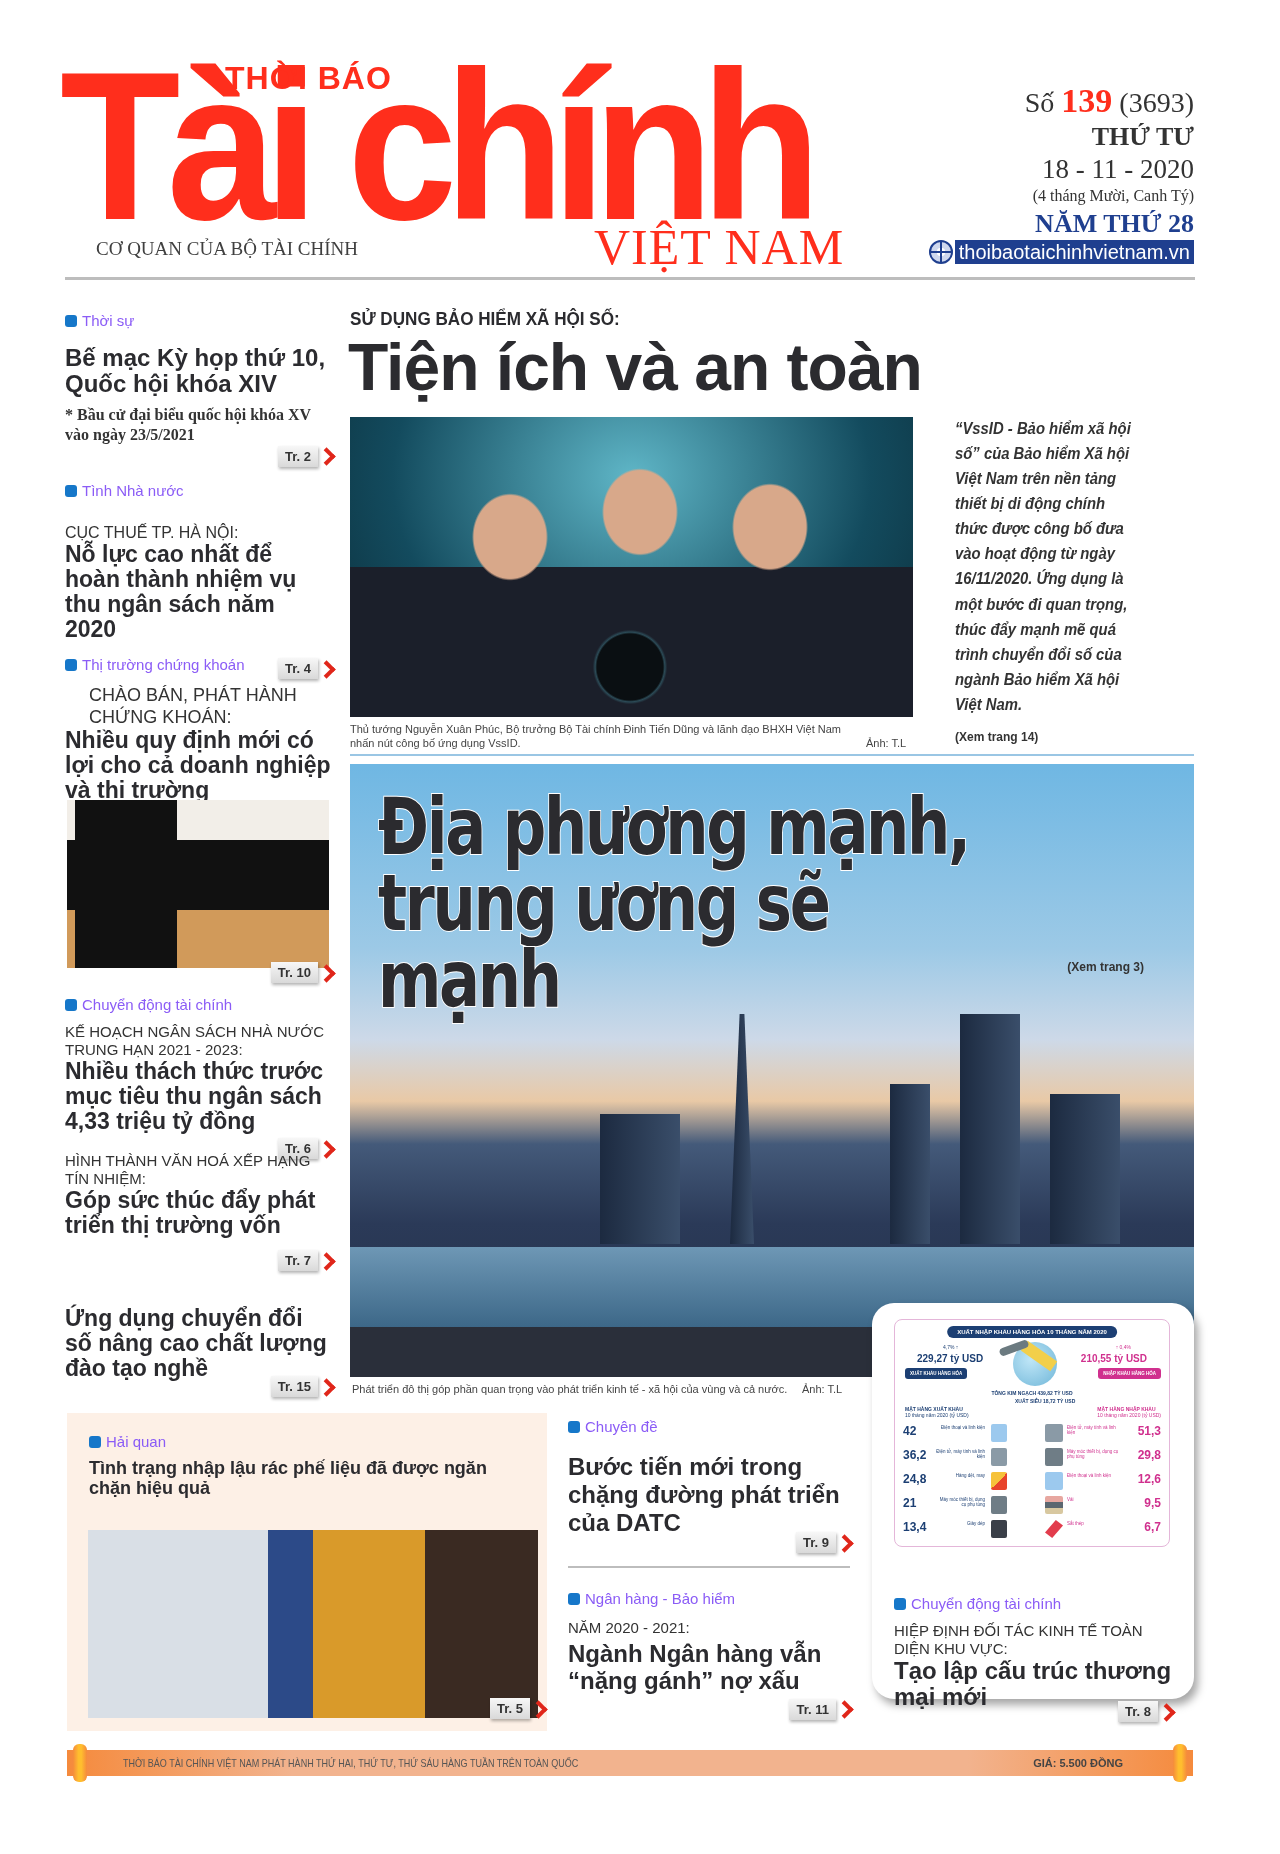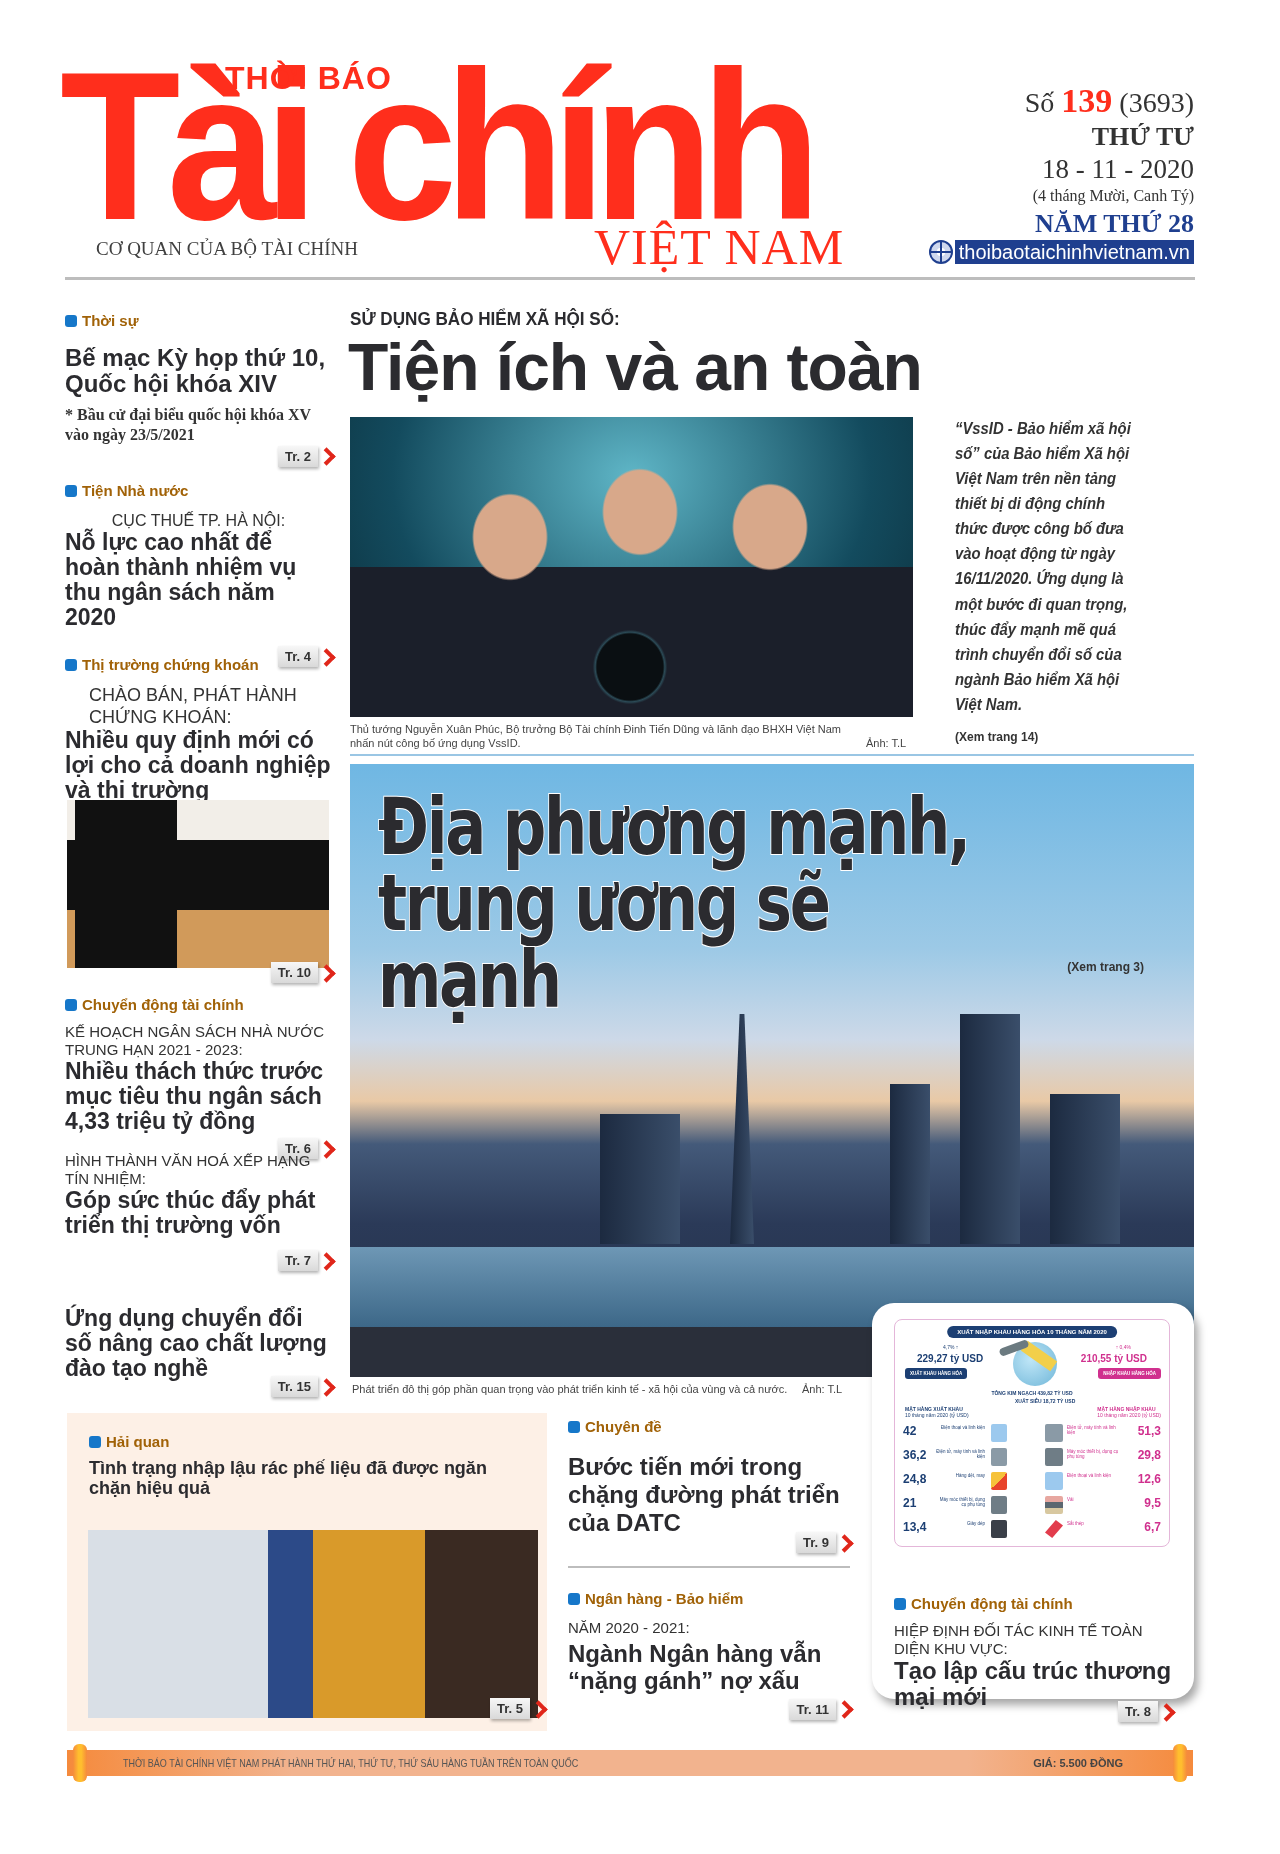--- a/index.html
+++ b/index.html
@@ -21,21 +21,21 @@
   .issue .l3 { font-size: 27px; margin-top: 2px; }
   .issue .l4 { font-size: 16px; margin-top: 2px; }
   .issue .l5 { font-size: 26px; font-weight: bold; color: #1f3f8f; margin-top: 4px; }
   .site { right: 86px; top: 240px; height: 24px; display: flex; align-items: center; }
   .site .globe { width: 24px; height: 24px; border-radius: 50%; border: 2px solid #1f3f8f; background: radial-gradient(circle, #fff 30%, #cfd8ee 31%); margin-right: 2px; position: relative; }
   .site .globe::before { content: ""; position: absolute; left: 9px; top: 0; width: 2px; height: 20px; background: #1f3f8f; }
   .site .globe::after { content: ""; position: absolute; left: 0; top: 9px; width: 20px; height: 2px; background: #1f3f8f; }
   .site .url { background: #1f3f8f; color: #fff; font-size: 20px; padding: 0 4px; height: 24px; line-height: 24px; }
 
   
-  .tag { display: flex; align-items: center; font-family: "Liberation Sans", sans-serif; font-weight: bold; font-size: 15px; color: #a16207; }
+  .tag { display: flex; align-items: center; font-family: "Liberation Sans", sans-serif; font-weight: normal; font-size: 15px; color: #8b5cf6; }
   .tag .sq { width: 12px; height: 12px; border-radius: 3px; background: #1677c9; margin-right: 5px; flex: none; }
   .kicker { font-family: "Liberation Sans", sans-serif; font-size: 16px; color: #333; text-transform: uppercase; line-height: 1.2; }
   .hed { font-family: "Liberation Sans", sans-serif; font-weight: bold; font-size: 23px; line-height: 1.09; color: #2b2b2f; }
   .pg { display: flex; align-items: center; justify-content: flex-end; }
   .pg .box { background: linear-gradient(#f7f7f7, #d9d9d9); box-shadow: 1px 2px 3px rgba(0,0,0,0.3); font-family: "Liberation Sans", sans-serif; font-weight: bold; font-size: 13px; color: #333; padding: 3px 7px; }
   .pg .chev { width: 12px; height: 16px; position: relative; margin-left: 2px; }
   .pg .chev::before { content: ""; position: absolute; left: 0; top: 2px; width: 9px; height: 9px; border-right: 4px solid #e0261a; border-top: 4px solid #e0261a; transform: rotate(45deg); }
 
   
   .left { left: 65px; width: 267px; }
@@ -146,23 +146,23 @@
   <div style="margin-top:8px;font-family:'Liberation Serif',serif;font-weight:bold;font-size:16px;line-height:1.2;color:#333;">* Bầu cử đại biểu quốc hội khóa XV vào ngày 23/5/2021</div>
   <div class="pg" style="margin-top:2px;">
       <span class="box">Tr. 2</span>
       <span class="chev"></span>
     </div>
 </div>
 
 <div class="abs left" style="top:482px;">
   <div class="tag">
       <span class="sq"></span>
-      <span>Tiện Nhà nước</span>
-    </div>
-  <div class="kicker" style="margin-top:12px;text-align:center;">CỤC THUẾ TP. HÀ NỘI:</div>
+      <span>Tình Nhà nước</span>
+    </div>
+  <div class="kicker" style="margin-top:24px;">CỤC THUẾ TP. HÀ NỘI:</div>
   <div class="hed">Nỗ lực cao nhất để hoàn thành nhiệm vụ thu ngân sách năm 2020</div>
   <div class="pg" style="margin-top:16px;">
       <span class="box">Tr. 4</span>
       <span class="chev"></span>
     </div>
 </div>
 
 <div class="abs left" style="top:656px;">
   <div class="tag">
       <span class="sq"></span>

